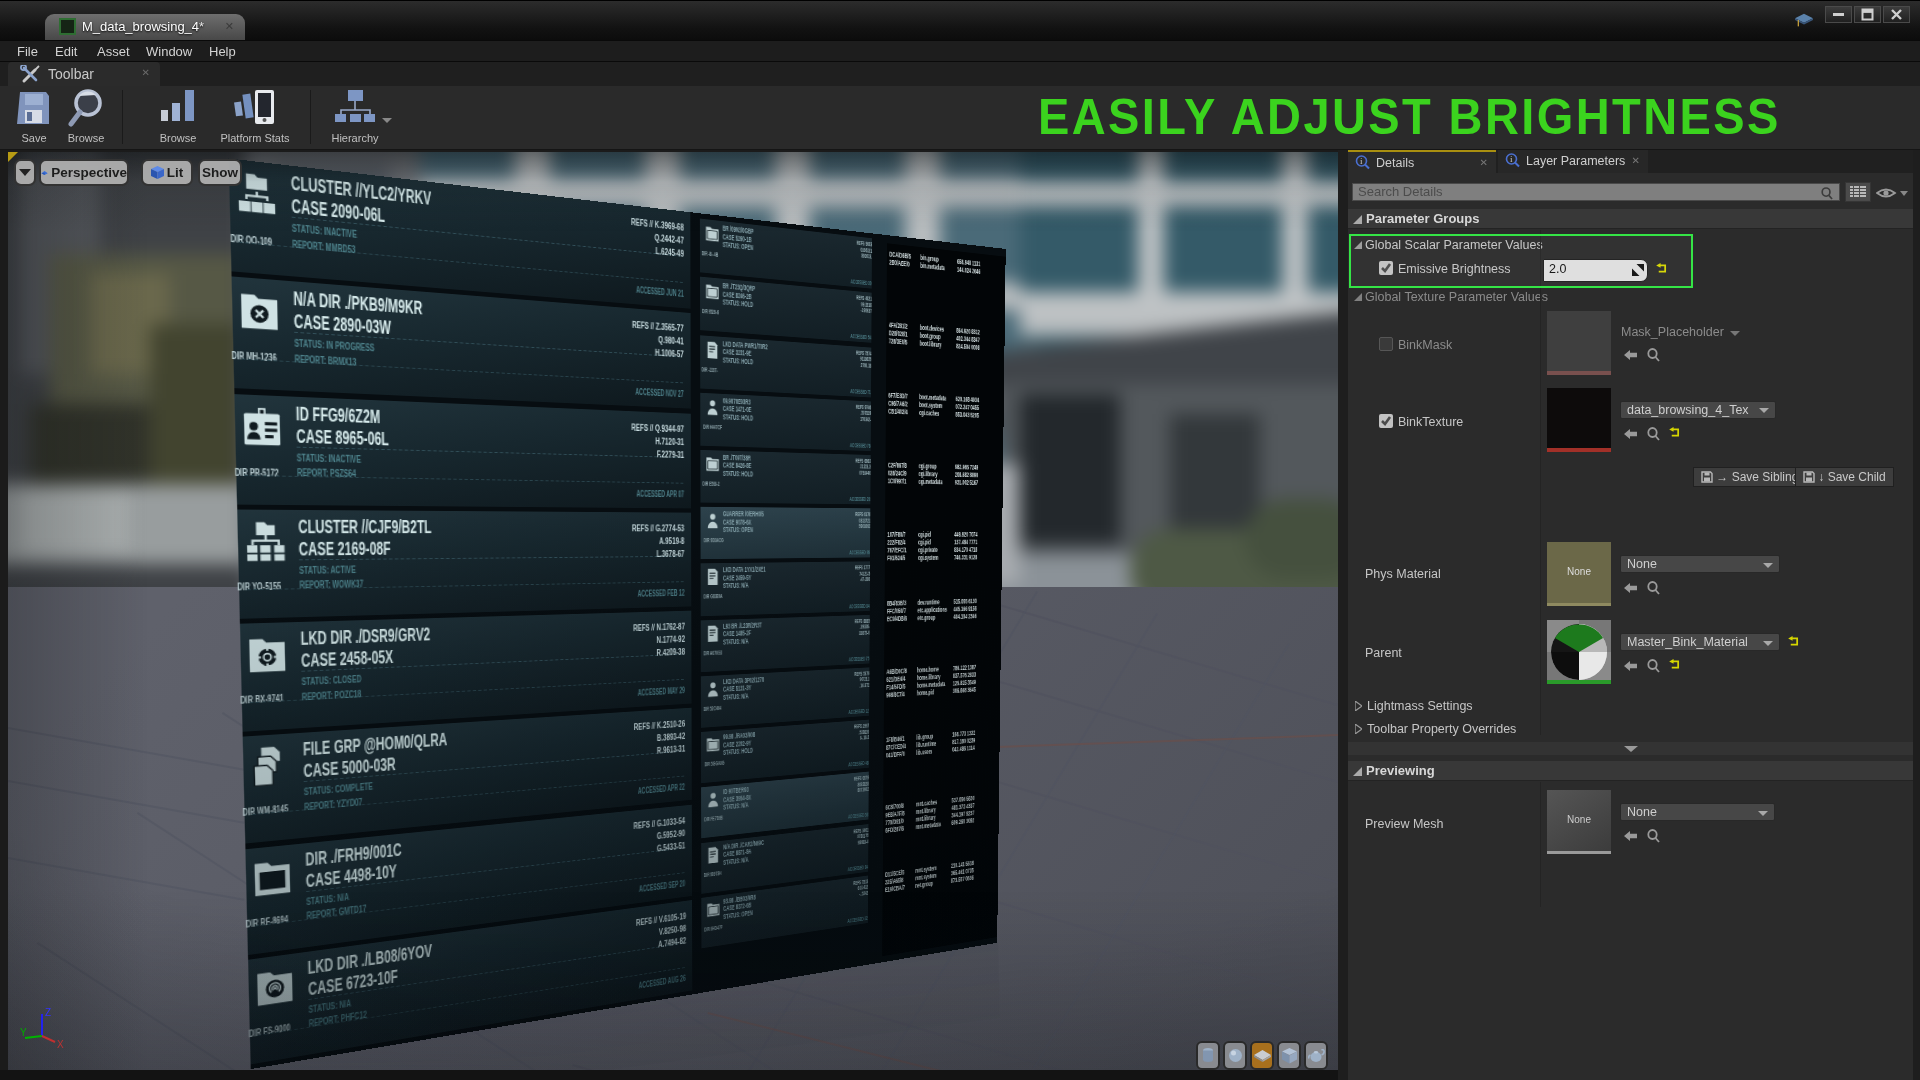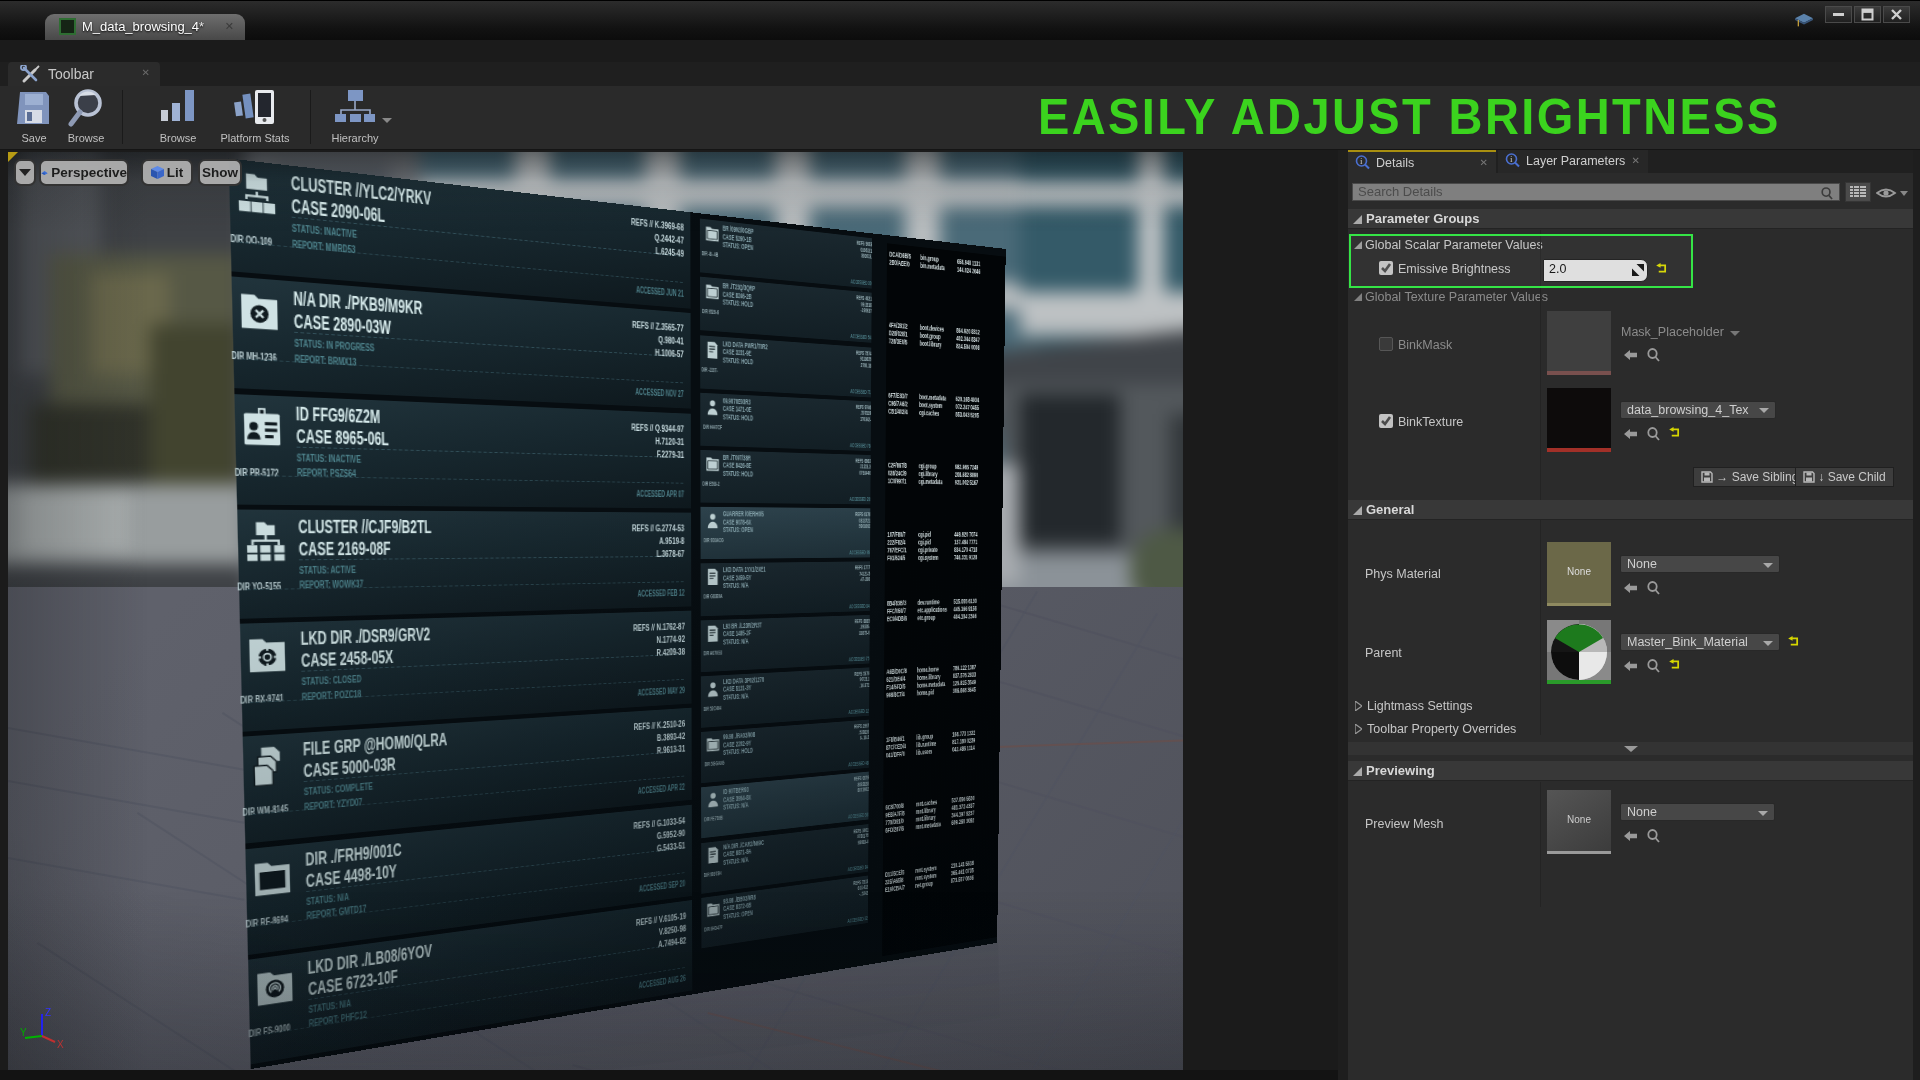--- a/index.html
+++ b/index.html
@@ -21,21 +21,21 @@
 #tabstrip { left:0; top:62px; width:1920px; height:24px; background:#1f1f1f; }
 #tbtab { position:absolute; left:8px; top:0; width:152px; height:24px; background:#2b2b2b; border-radius:4px 4px 0 0; }
 #tbtab .tlabel { position:absolute; left:40px; top:4px; font-size:14px; color:#c8c8c8; }
 #tbtab .tclose { position:absolute; right:10px; top:5px; font-size:10px; color:#6a6a6a; }
 
 #toolbar { left:0; top:86px; width:1920px; height:64px; background:#2a2a2a; border-bottom:1px solid #151515; }
 .tbtn { position:absolute; top:2px; text-align:center; color:#c0c0c0; font-size:11px; }
 .tsep { position:absolute; top:4px; width:1px; height:54px; background:#1a1a1a; }
 #heading { left:1038px; top:87px; width:740px; font-size:47px; font-weight:bold; color:#3bd31e; letter-spacing:2.4px; white-space:nowrap; transform:scaleY(1.06); transform-origin:0 0; }
 
-#viewport { left:8px; top:152px; width:1175px; height:918px; background:#5b5d67; overflow:hidden; }
+#viewport { left:8px; top:152px; width:1330px; height:918px; background:#5b5d67; overflow:hidden; }
 #vpcorner { left:0; top:0; width:0; height:0; border-left:10px solid #b69b14; border-bottom:10px solid transparent; z-index:30; }
 #bstrip { left:0px; top:1070px; width:1338px; height:10px; background:#131313; }
 #rgap { left:1338px; top:150px; width:10px; height:930px; background:#1e1e1e; }
 
 #bgbuild { left:-18px; top:-18px; width:1370px; height:480px; filter:blur(9px); }
 #floor { left:0; top:435px; width:1330px; height:483px; background:linear-gradient(135deg,#5f616b 10%,#595b65 45%,#4f515a 90%); }
 .fline { position:absolute; height:2px; background:#515360; opacity:.55; transform-origin:0 0; }
 #vgn { left:0; top:0; width:1330px; height:918px; z-index:20; pointer-events:none;
   background:linear-gradient(rgba(5,8,10,.48),rgba(5,8,10,.1) 30px,rgba(5,8,10,0) 80px),
              linear-gradient(to right,rgba(10,12,14,.25),rgba(10,12,14,0) 140px),
@@ -126,20 +126,27 @@
     <div class="wb"><svg width="13" height="13" viewBox="0 0 13 13">
           <path d="M2 2 L11 11 M11 2 L2 11" stroke="#cfcfcf" stroke-width="2.4"></path>
         </svg></div>
   </div>
   <svg class="abs" style="right:107px;top:13px" width="18" height="15" viewBox="0 0 20 15">
       <polygon points="10,0 20,5 10,10 0,5" fill="#5b82ab"></polygon>
       <polygon points="10,10 20,5 20,7 10,12 0,7 0,5" fill="#39567a"></polygon>
       <rect x="3" y="7" width="1.4" height="7" fill="#caa23c"></rect>
     </svg>
 
+  <div id="menubar" class="abs">
+    <span style="left:17px">File</span>
+      <span style="left:55px">Edit</span>
+      <span style="left:97px">Asset</span>
+      <span style="left:146px">Window</span>
+      <span style="left:209px">Help</span>
+  </div>
 
   <div id="tabstrip" class="abs">
     <div id="tbtab">
       <svg style="position:absolute;left:12px;top:3px" width="21" height="19" viewBox="0 0 21 19">
           <path d="M4 16 L15 5" stroke="#c9c9c9" stroke-width="3" stroke-linecap="round"></path>
           <path d="M15 5 L19 1" stroke="#c9c9c9" stroke-width="1.8"></path>
           <path d="M4 3 L16 15" stroke="#8ba3cc" stroke-width="2.6" stroke-linecap="round"></path>
           <circle cx="3.5" cy="2.5" r="2.6" fill="none" stroke="#8ba3cc" stroke-width="1.7"></circle>
         </svg>
       <div class="tlabel">Toolbar</div>
@@ -836,26 +843,20 @@
           <path d="M1 1 h8.5 L11 2.5 V11 H1 Z" fill="none" stroke="#b8b8b8" stroke-width="1.4"></path>
           <rect x="3" y="6.5" width="6" height="4" fill="#b8b8b8"></rect>
           <rect x="3.5" y="1.5" width="5" height="3" fill="#b8b8b8"></rect>
         </svg> → Save Sibling</div>
     <div class="savebtn" style="left:447px;top:317px"><svg width="12" height="12" viewBox="0 0 12 12" style="vertical-align:-2px">
           <path d="M1 1 h8.5 L11 2.5 V11 H1 Z" fill="none" stroke="#b8b8b8" stroke-width="1.4"></path>
           <rect x="3" y="6.5" width="6" height="4" fill="#b8b8b8"></rect>
           <rect x="3.5" y="1.5" width="5" height="3" fill="#b8b8b8"></rect>
         </svg> ↓ Save Child</div>
 
-    <div class="hdr" style="top:350px">
-        <svg class="tri" viewBox="0 0 10 10">
-          <polygon points="0,10 10,10 10,0" fill="#aaa"></polygon>
-        </svg>
-        <div class="tx">General</div>
-      </div>
     <div class="vline" style="top:371px;height:214px"></div>
 
     <div class="sub" style="left:17px;top:417px">Phys Material</div>
     <div class="thumb" style="top:392px;background:#6b6848;border-bottom:3px solid #8f8a60;color:#ddd;font-size:10px;text-align:center;line-height:60px">None</div>
     <div class="ddrop" style="left:272px;top:405px;width:160px">None<span class="car" style="float:right;margin-top:6px"></span></div>
     <div class="mini" style="left:275px;top:431px">
         <svg width="15" height="12" viewBox="0 0 15 12">
           <path d="M7 1 L1 6 L7 11 V8.2 H14 V3.8 H7 Z" fill="#9a9a9a"></path>
         </svg>
         <svg width="13" height="14" viewBox="0 0 13 14">

